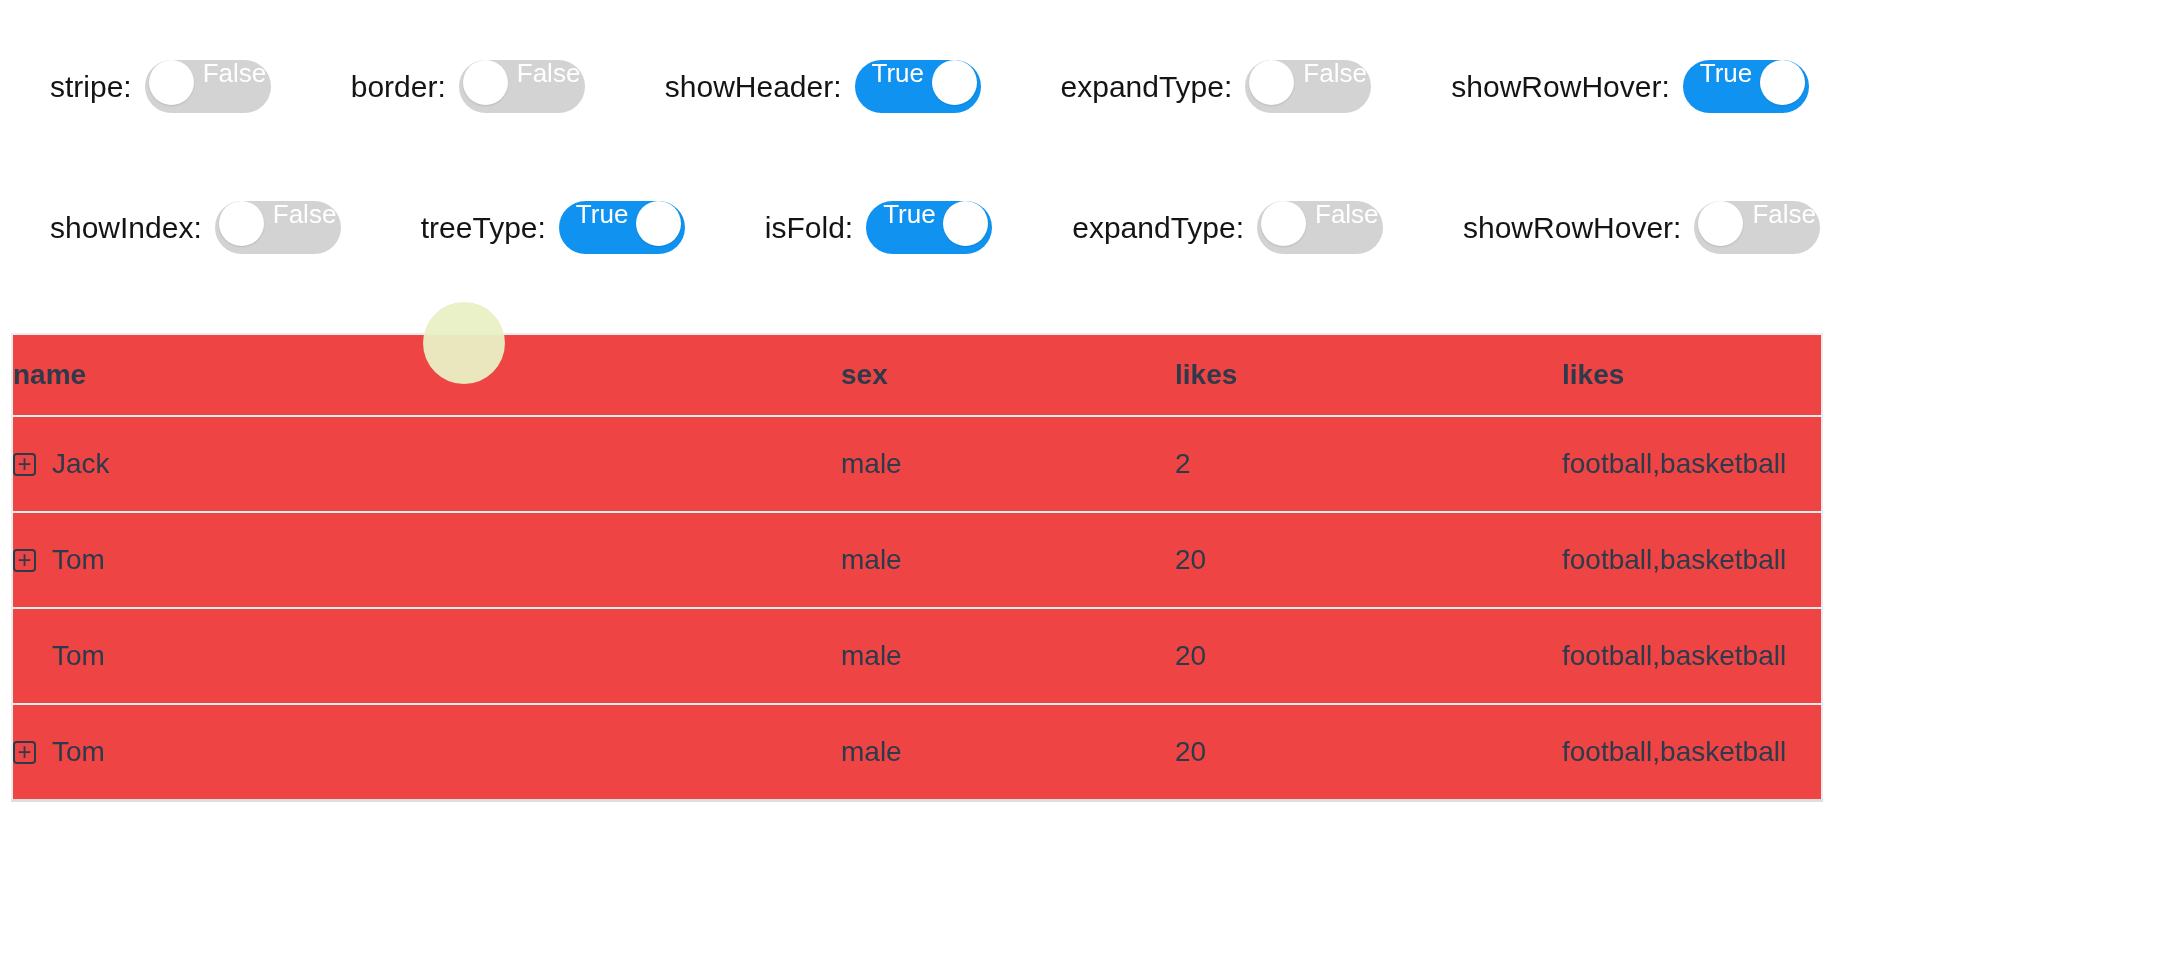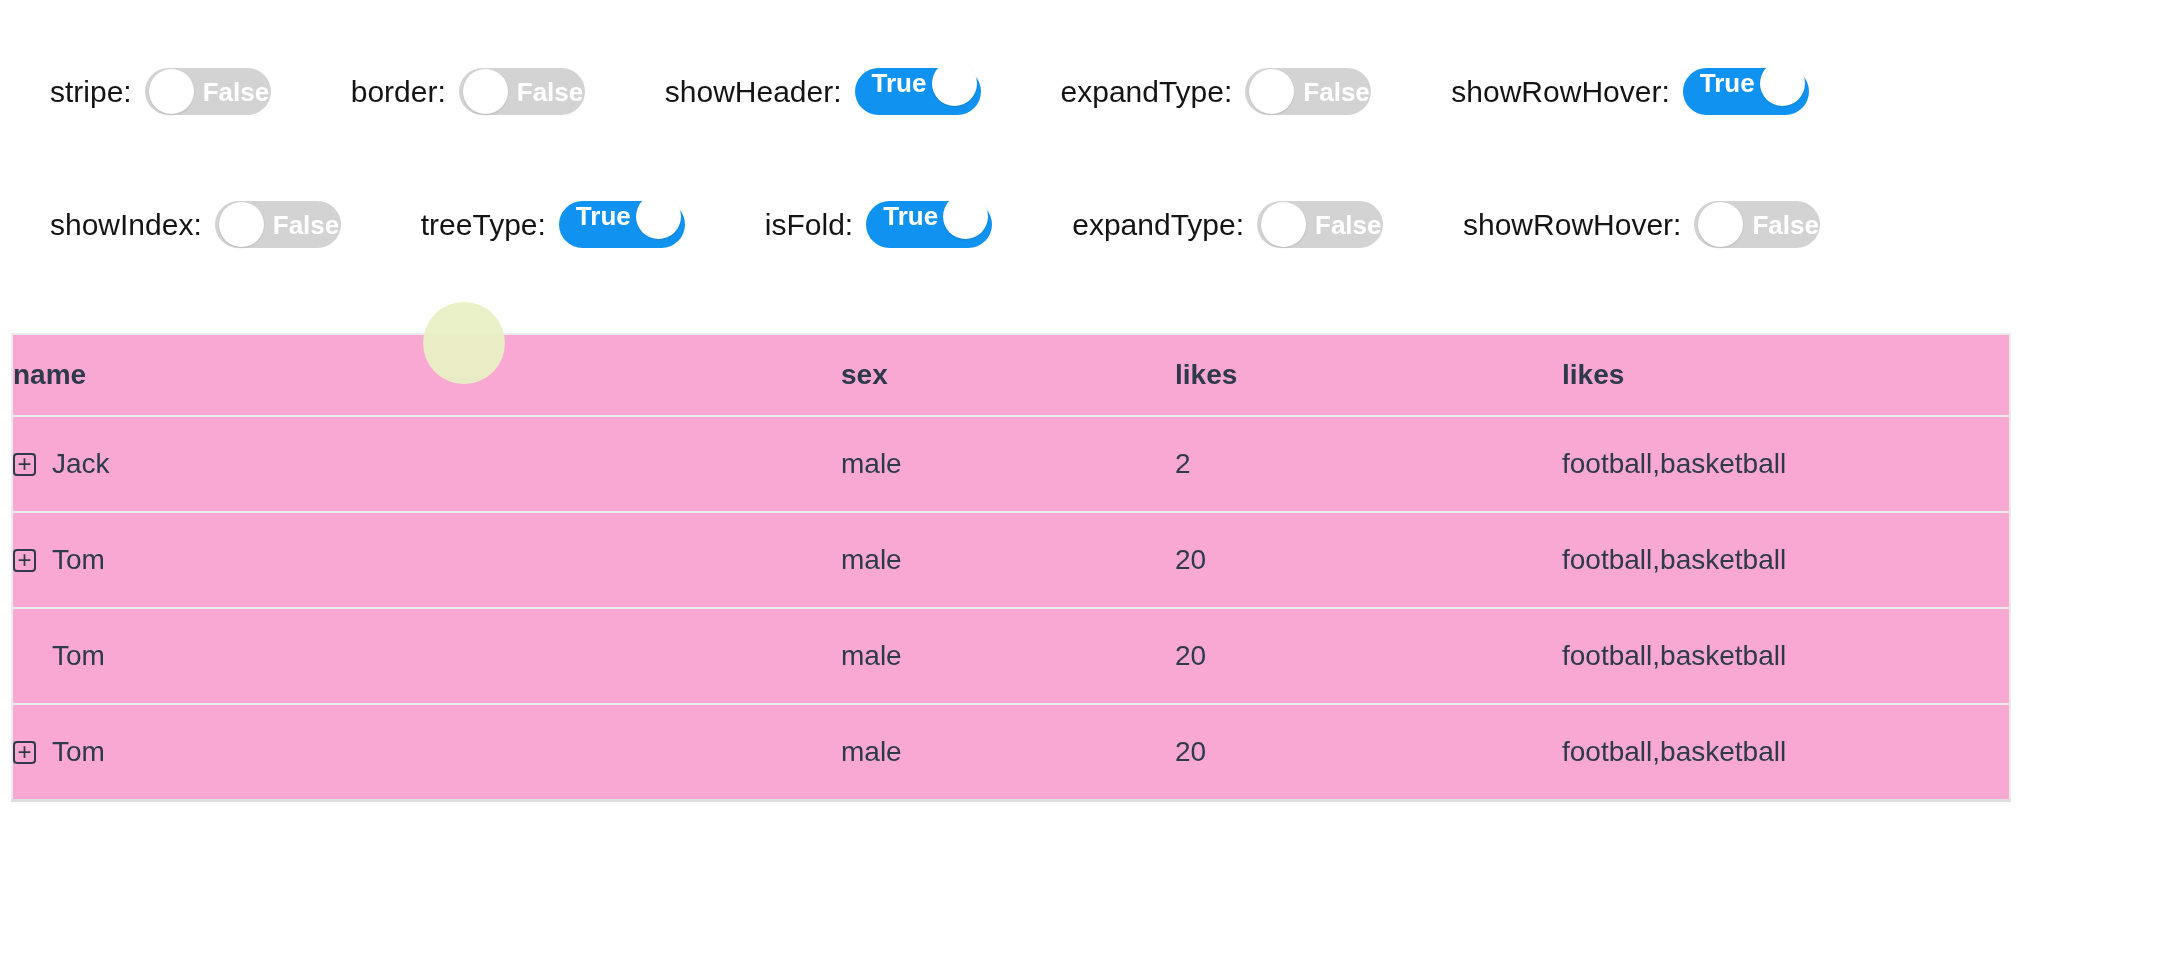--- a/index.html
+++ b/index.html
@@ -3,40 +3,40 @@
 <meta charset="utf-8">
 <style>
   html,body{margin:0;padding:0;background:#fff;}
   #screen{
     position:relative;width:2180px;height:962px;overflow:hidden;background:#ffffff;
     font-family:"Liberation Sans",sans-serif;
   }
 
   
   .controls-row{position:absolute;left:50px;display:flex;gap:80px;align-items:center;}
-  #controls-row-1{top:68px;}
+  #controls-row-1{top:60px;}
   #controls-row-2{top:201px;}
   .control{display:flex;align-items:center;}
   .ctl-label{font-size:30px;color:#141414;margin-right:13px;white-space:nowrap;}
 
   .toggle{
-    position:relative;width:126px;height:47px;border-radius:27px;
-    display:flex;align-items:center;box-sizing:border-box;cursor:pointer;flex:0 0 auto;font-weight:bold;
+    position:relative;width:126px;height:53px;border-radius:27px;
+    display:flex;align-items:flex-start;box-sizing:border-box;cursor:pointer;flex:0 0 auto;
   }
   .toggle.off{background:#d3d3d3;justify-content:flex-start;padding:0 14px 0 4px;}
   .toggle.on {background:#1093f0;justify-content:space-between;padding:0 4px 17px 17px;}
   .knob{width:45px;height:45px;border-radius:50%;background:#ffffff;flex:0 0 auto;
         box-shadow:0 1px 2px rgba(0,0,0,0.12);}
   .tlabel{color:#ffffff;font-size:26px;line-height:1;white-space:nowrap;}
   .toggle.off .tlabel{margin-left:9px;}
 
   
   #demo-table{
-    position:absolute;left:11px;top:333px;width:2000px;
-    border-collapse:collapse;table-layout:fixed;background:#f9a8d4;
+    position:absolute;left:11px;top:333px;width:1812px;
+    border-collapse:collapse;table-layout:fixed;background:#ef4444;
     border-top:2px solid #ececec;border-left:2px solid #ececec;border-right:2px solid #ececec;
     border-bottom:3px solid #dedede;
   }
   #demo-table col.c1{width:829px;}
   #demo-table col.c2{width:334px;}
   #demo-table col.c3{width:387px;}
   #demo-table th{
     height:80px;text-align:left;font-size:28px;font-weight:bold;color:#2d3a4b;
     border-bottom:2px solid #ececec;padding:0;vertical-align:middle;
   }

